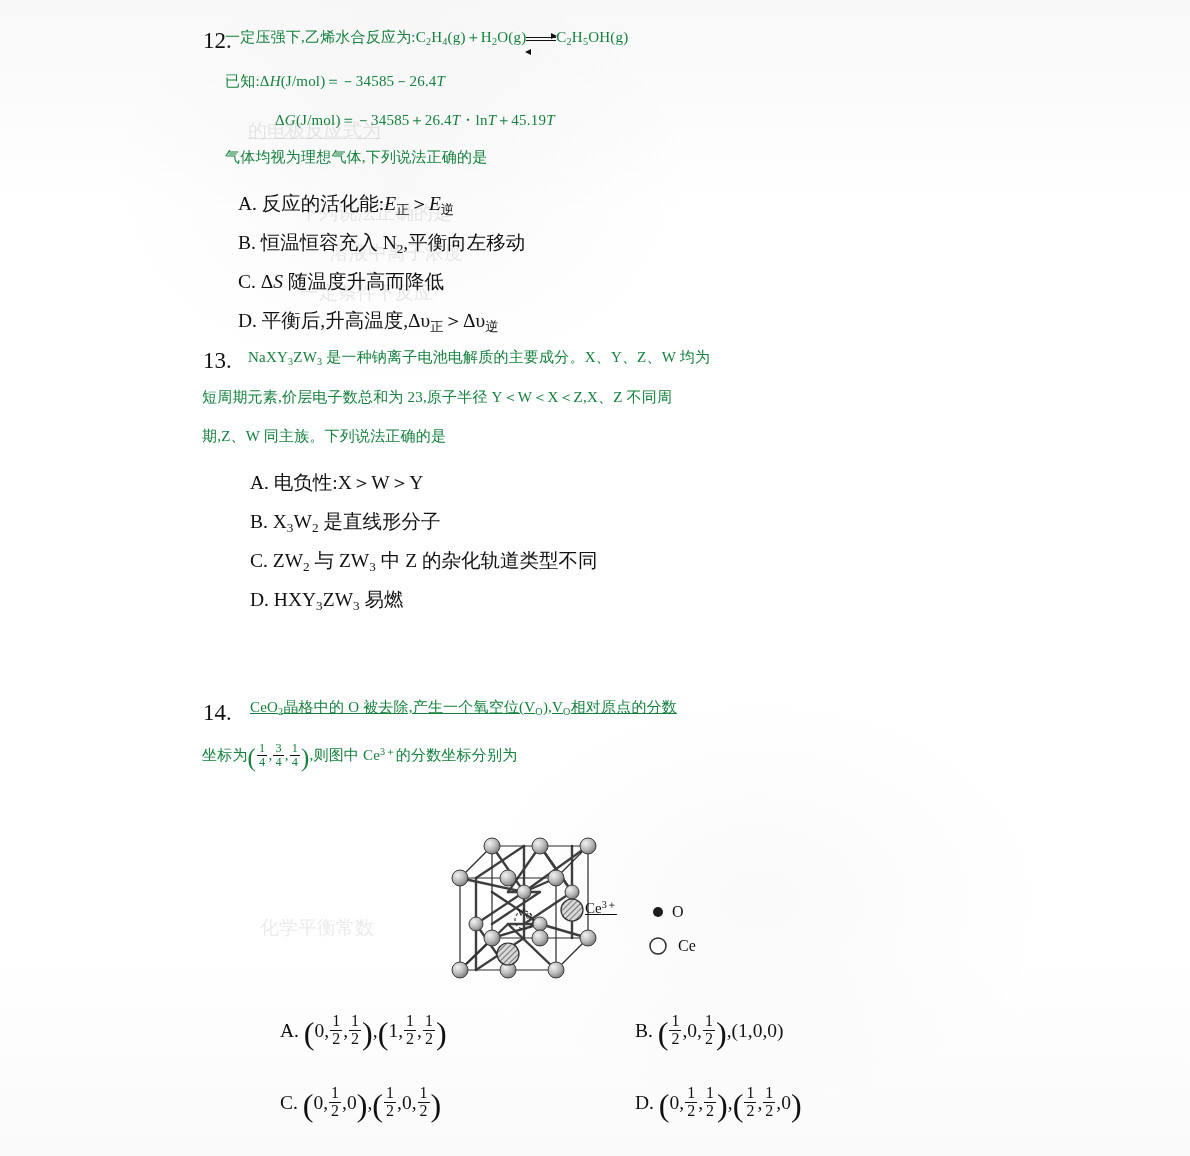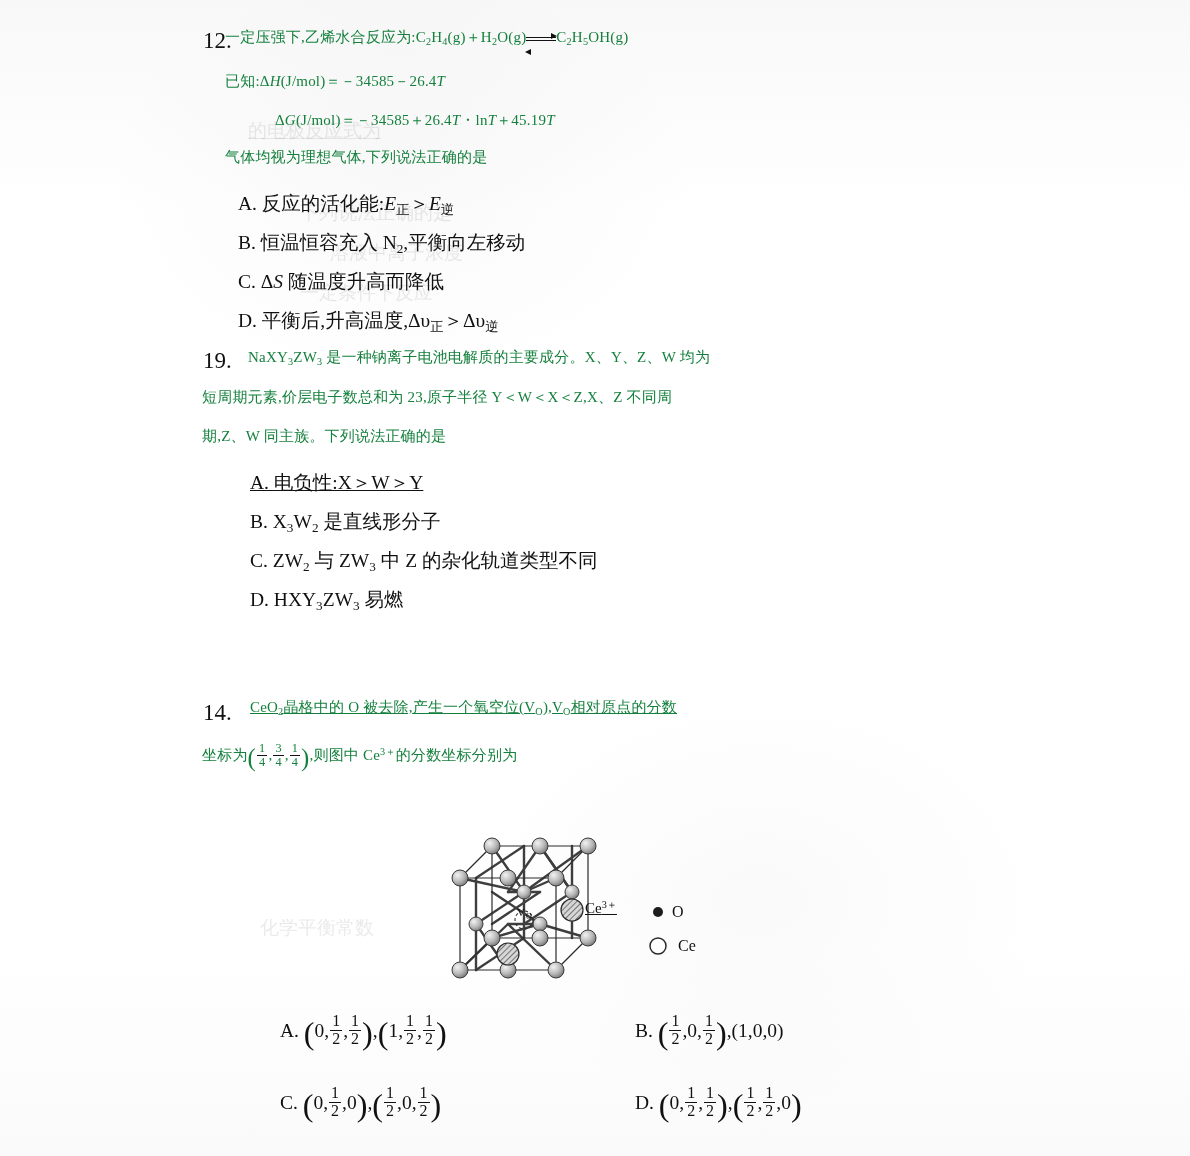--- a/index.html
+++ b/index.html
@@ -173,33 +173,33 @@
     </div>
     <div class="opt" style="position:absolute; left:238px; top:268px;">
       C. Δ<span class="ital">S</span> 随温度升高而降低
     </div>
     <div class="opt" style="position:absolute; left:238px; top:307px;">
       D. 平衡后,升高温度,Δυ<sub>正</sub>＞Δυ<sub>逆</sub>
     </div>
   </div>
 
   <div class="qblock" style="left:0; top:0; width:1190px;">
-    <div class="qnum" style="left:155px; top:348px;">19.</div>
+    <div class="qnum" style="left:155px; top:348px;">13.</div>
 
     <div class="line" style="position:absolute; left:248px; top:350px;">
       NaXY<sub>3</sub>ZW<sub>3</sub> 是一种钠离子电池电解质的主要成分。X、Y、Z、W 均为
     </div>
     <div class="line" style="position:absolute; left:202px; top:390px;">
       短周期元素,价层电子数总和为 23,原子半径 Y＜W＜X＜Z,X、Z 不同周
     </div>
     <div class="line" style="position:absolute; left:202px; top:429px;">
       期,Z、W 同主族。下列说法正确的是
     </div>
 
-    <div class="opt" style="position:absolute; left:250px; top:469px;text-decoration:underline;">
+    <div class="opt" style="position:absolute; left:250px; top:469px;">
       A. 电负性:X＞W＞Y
     </div>
     <div class="opt" style="position:absolute; left:250px; top:508px;">
       B. X<sub>3</sub>W<sub>2</sub> 是直线形分子
     </div>
     <div class="opt" style="position:absolute; left:250px; top:547px;">
       C. ZW<sub>2</sub> 与 ZW<sub>3</sub> 中 Z 的杂化轨道类型不同
     </div>
     <div class="opt" style="position:absolute; left:250px; top:586px;">
       D. HXY<sub>3</sub>ZW<sub>3</sub> 易燃

